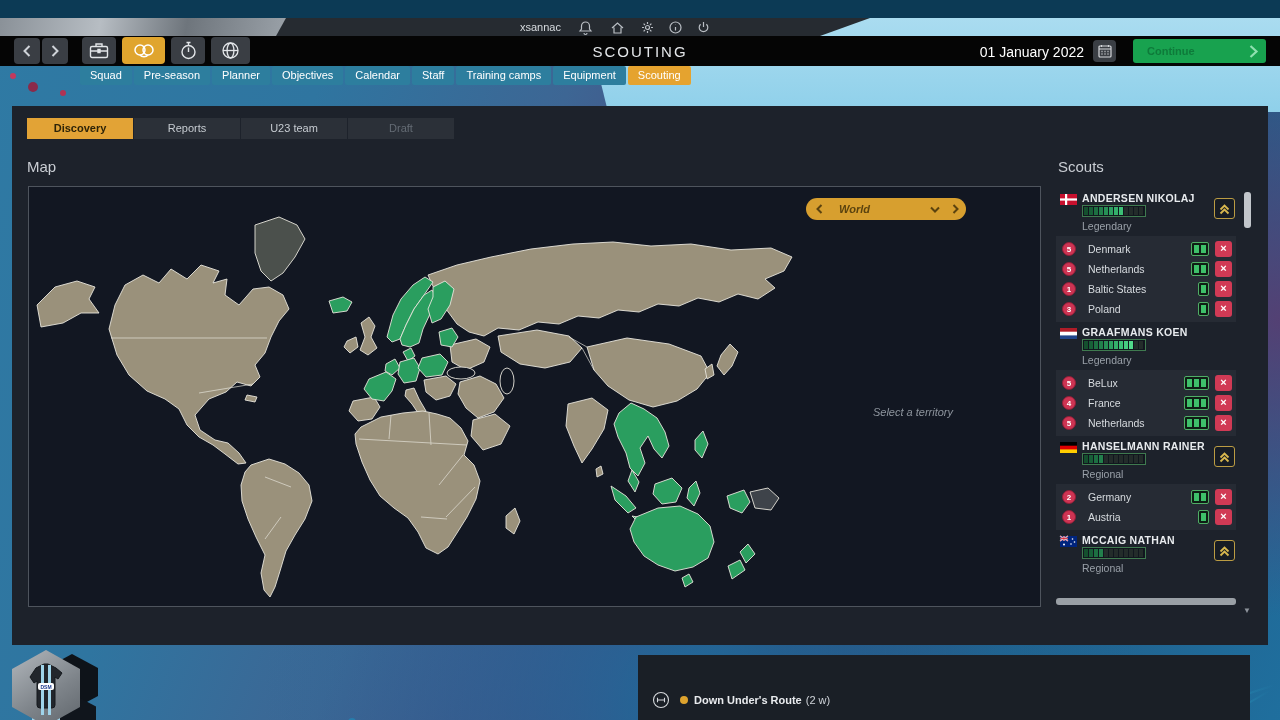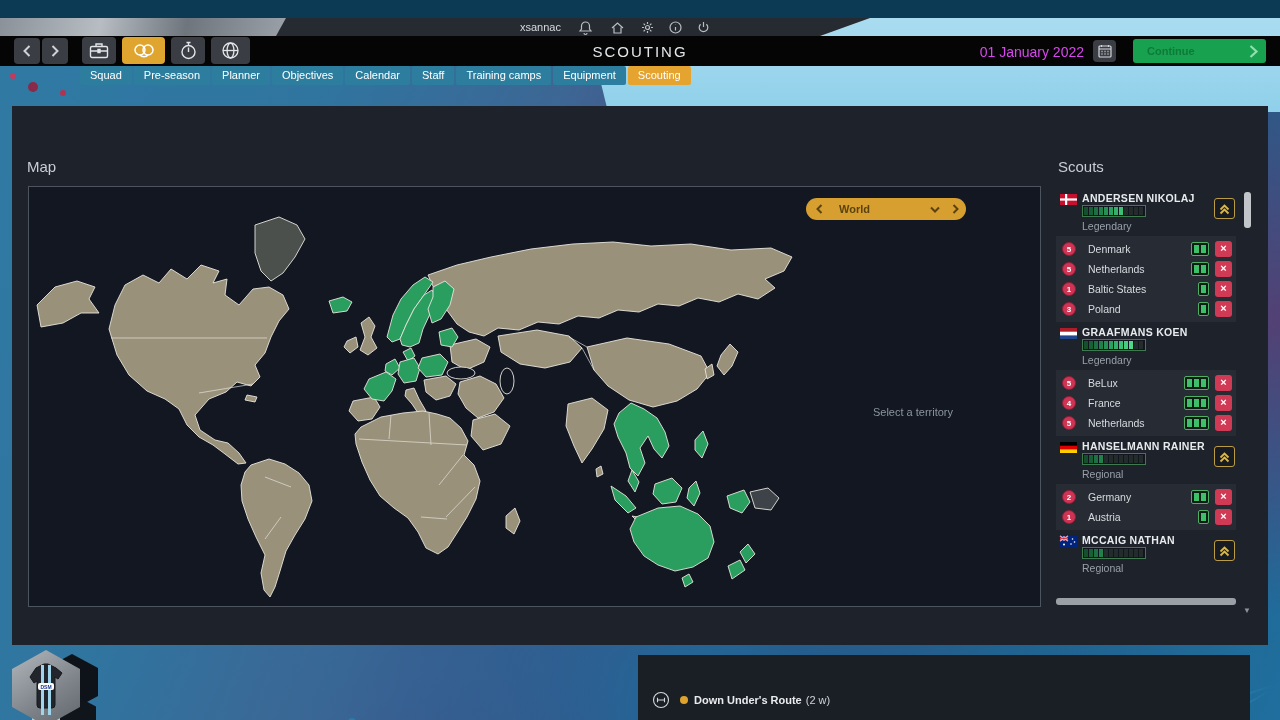--- a/index.html
+++ b/index.html
@@ -26,42 +26,42 @@
   .statusicon { top:2px; width:15px; height:15px; color:#b9bec4; }
   .statusicon svg { width:15px; height:15px; display:block; }
 
   
   .navbar { left:0; top:18px; width:1280px; height:30px; background:#050505; }
   .navbtn { top:2px; width:26px; height:26px; background:#3a3e44; border-radius:4px; display:flex; align-items:center; justify-content:center; }
   .iconbtn { top:1px; height:27px; background:#3a3e44; border-radius:4px; display:flex; align-items:center; justify-content:center; color:#e2e5e8; }
   .iconbtn.active { background:#e0a52e; color:#fff; }
   .iconbtn svg { display:block; }
   .nav-title { left:0; top:7px; width:1280px; text-align:center; font-size:15px; letter-spacing:2px; color:#e4e7ea; }
-  .nav-date { right:196px; top:8px; font-size:14px; color:#d946ef; }
+  .nav-date { right:196px; top:8px; font-size:14px; color:#ffffff; }
   .calbtn { right:164px; top:4px; width:23px; height:22px; background:#3a3e44; border-radius:4px; display:flex; align-items:center; justify-content:center; }
   .continue { right:14px; top:3px; width:133px; height:24px; background:#18a24f; border-radius:3px; display:flex; align-items:center; }
   .continue .lbl { margin-left:14px; font-size:11px; font-weight:bold; color:#0e7a3a; }
   .continue svg { position:absolute; right:8px; }
 
   
   .tabs { left:80px; top:48px; display:flex; gap:2px; }
   .tab { height:19px; line-height:19px; padding:0 10px; font-size:11px; color:#fff; background:#2d7e9e; border-radius:2px; white-space:nowrap; }
   .tab.selected { background:#e5a32f; }
 
   
   .main { left:12px; top:88px; width:1256px; height:539px; background:#1d222b; }
 
   .subtabs { left:15px; top:12px; display:flex; }
   .subtab { width:107px; height:21px; line-height:21px; text-align:center; font-size:11px; background:#2b3038; color:#c6cbd1; border-right:1px solid #1d222b; }
   .subtab.selected { background:#e2a336; color:#2e2408; font-weight:bold; }
   .subtab.disabled { color:#646b74; }
 
   .sec-heading { font-size:15px; color:#c9cdd3; }
 
-  .mappanel { left:16px; top:80px; width:1013px; height:421px; background:#121722; border:1px solid #4e545d; }
+  .mappanel { left:16px; top:80px; width:1013px; height:421px; background:#121722; border:1px solid #4e545d;font-style:italic; }
   .worldsel { right:74px; top:11px; width:160px; height:22px; background:#d79f2f; border-radius:11px; display:flex; align-items:center; }
   .worldsel .wlabel { position:absolute; left:33px; font-size:11px; font-weight:bold; color:#5b430f; }
   .worldsel svg { position:absolute; }
   .maphint { left:784px; top:219px; width:200px; text-align:center; font-size:11px; color:#8d949d; }
 
   
   .scouts-heading { left:1046px; top:52px; }
   .scoutlist { left:1044px; top:84px; width:180px; display:flex; flex-direction:column; gap:2px; }
   .scout-head { position:relative; height:44px; }
   .flag { position:absolute; left:4px; top:4px; width:17px; height:11px; display:block; }
@@ -208,20 +208,26 @@
     <div class="tab">Objectives</div>
     <div class="tab">Calendar</div>
     <div class="tab">Staff</div>
     <div class="tab">Training camps</div>
     <div class="tab">Equipment</div>
     <div class="tab selected">Scouting</div>
   </div>
 
   <div class="abs main">
 
+    <div class="abs subtabs">
+      <div class="subtab selected">Discovery</div>
+      <div class="subtab">Reports</div>
+      <div class="subtab">U23 team</div>
+      <div class="subtab disabled">Draft</div>
+    </div>
 
     <div class="abs sec-heading" style="left:15px;top:52px">Map</div>
 
     <div class="abs mappanel">
       <svg class="mapsvg" width="1011" height="419" viewBox="0 0 1011 419">
         <g fill="#9a917b">
           <path d="M8,118 L26,100 48,94 66,100 60,112 70,126 52,126 34,136 12,140 Z"></path>
           <path d="M80,142 L86,118 96,98 114,88 130,96 142,82 158,92 172,78 190,84 184,96 198,92 196,108 210,118 224,102 240,100 254,108 260,122 250,134 242,150 236,166 226,178 231,190 222,199 208,195 197,205 180,212 166,228 171,243 186,253 199,256 210,266 217,276 209,277 196,267 184,258 170,250 158,238 150,222 136,212 118,204 100,188 88,168 Z"></path>
           <path d="M218,208 l10,2 -2,5 -10,-2 Z"></path>
           <path d="M222,278 L240,272 256,277 270,286 280,298 283,314 276,332 266,348 257,364 251,384 246,400 241,410 235,403 232,386 236,368 227,350 219,332 213,314 212,298 216,285 Z"></path>

